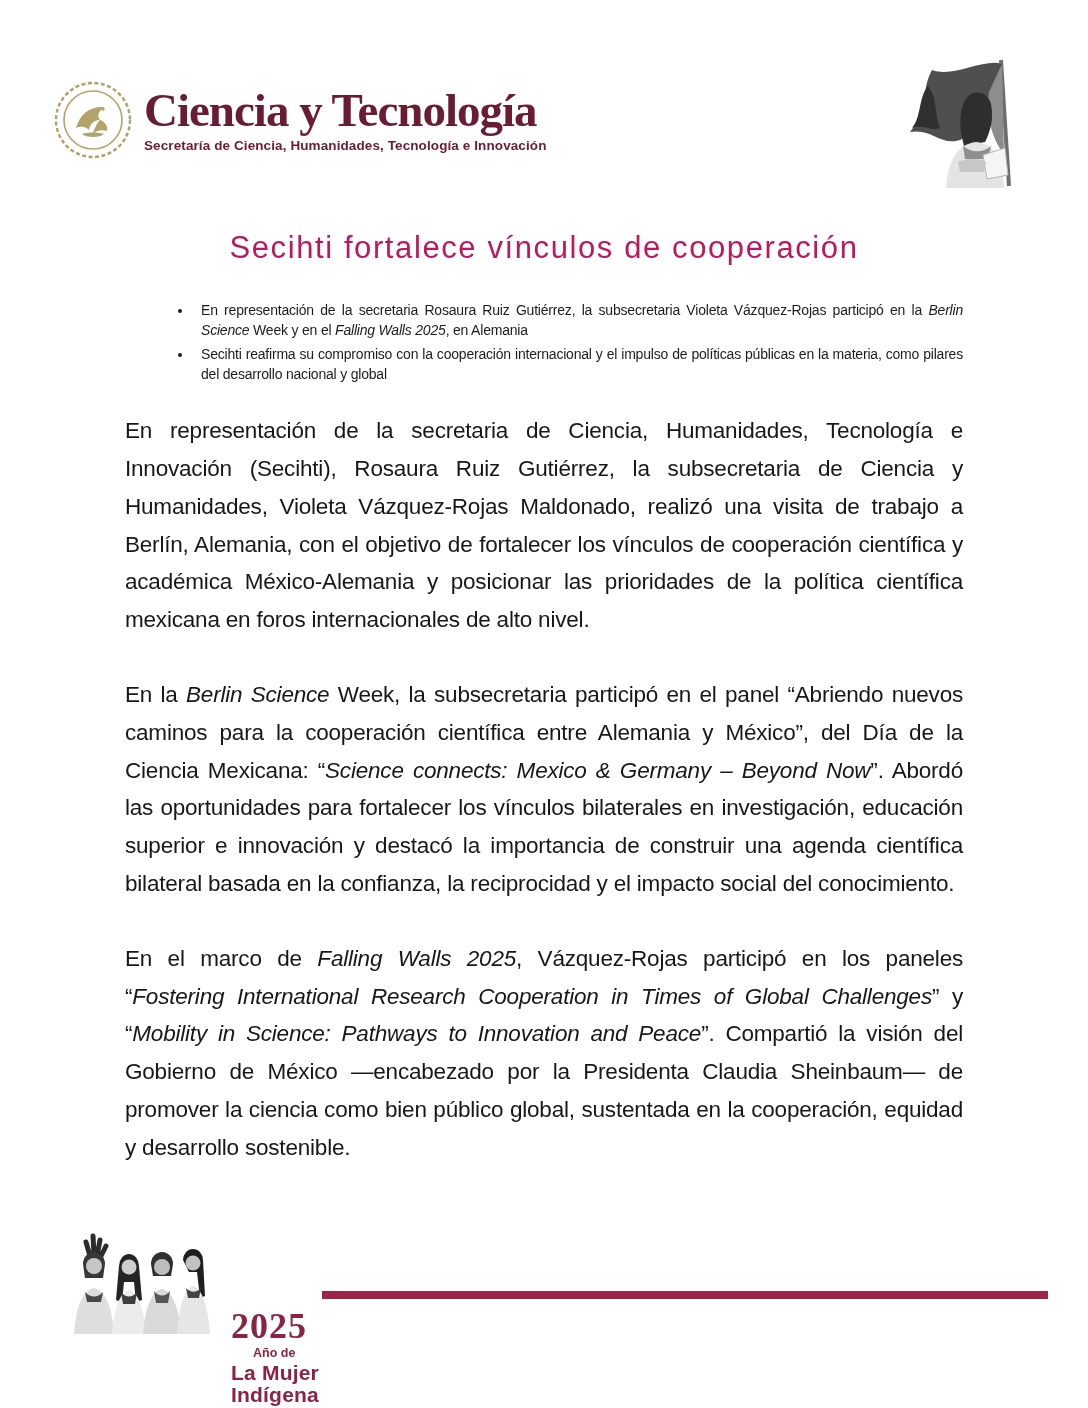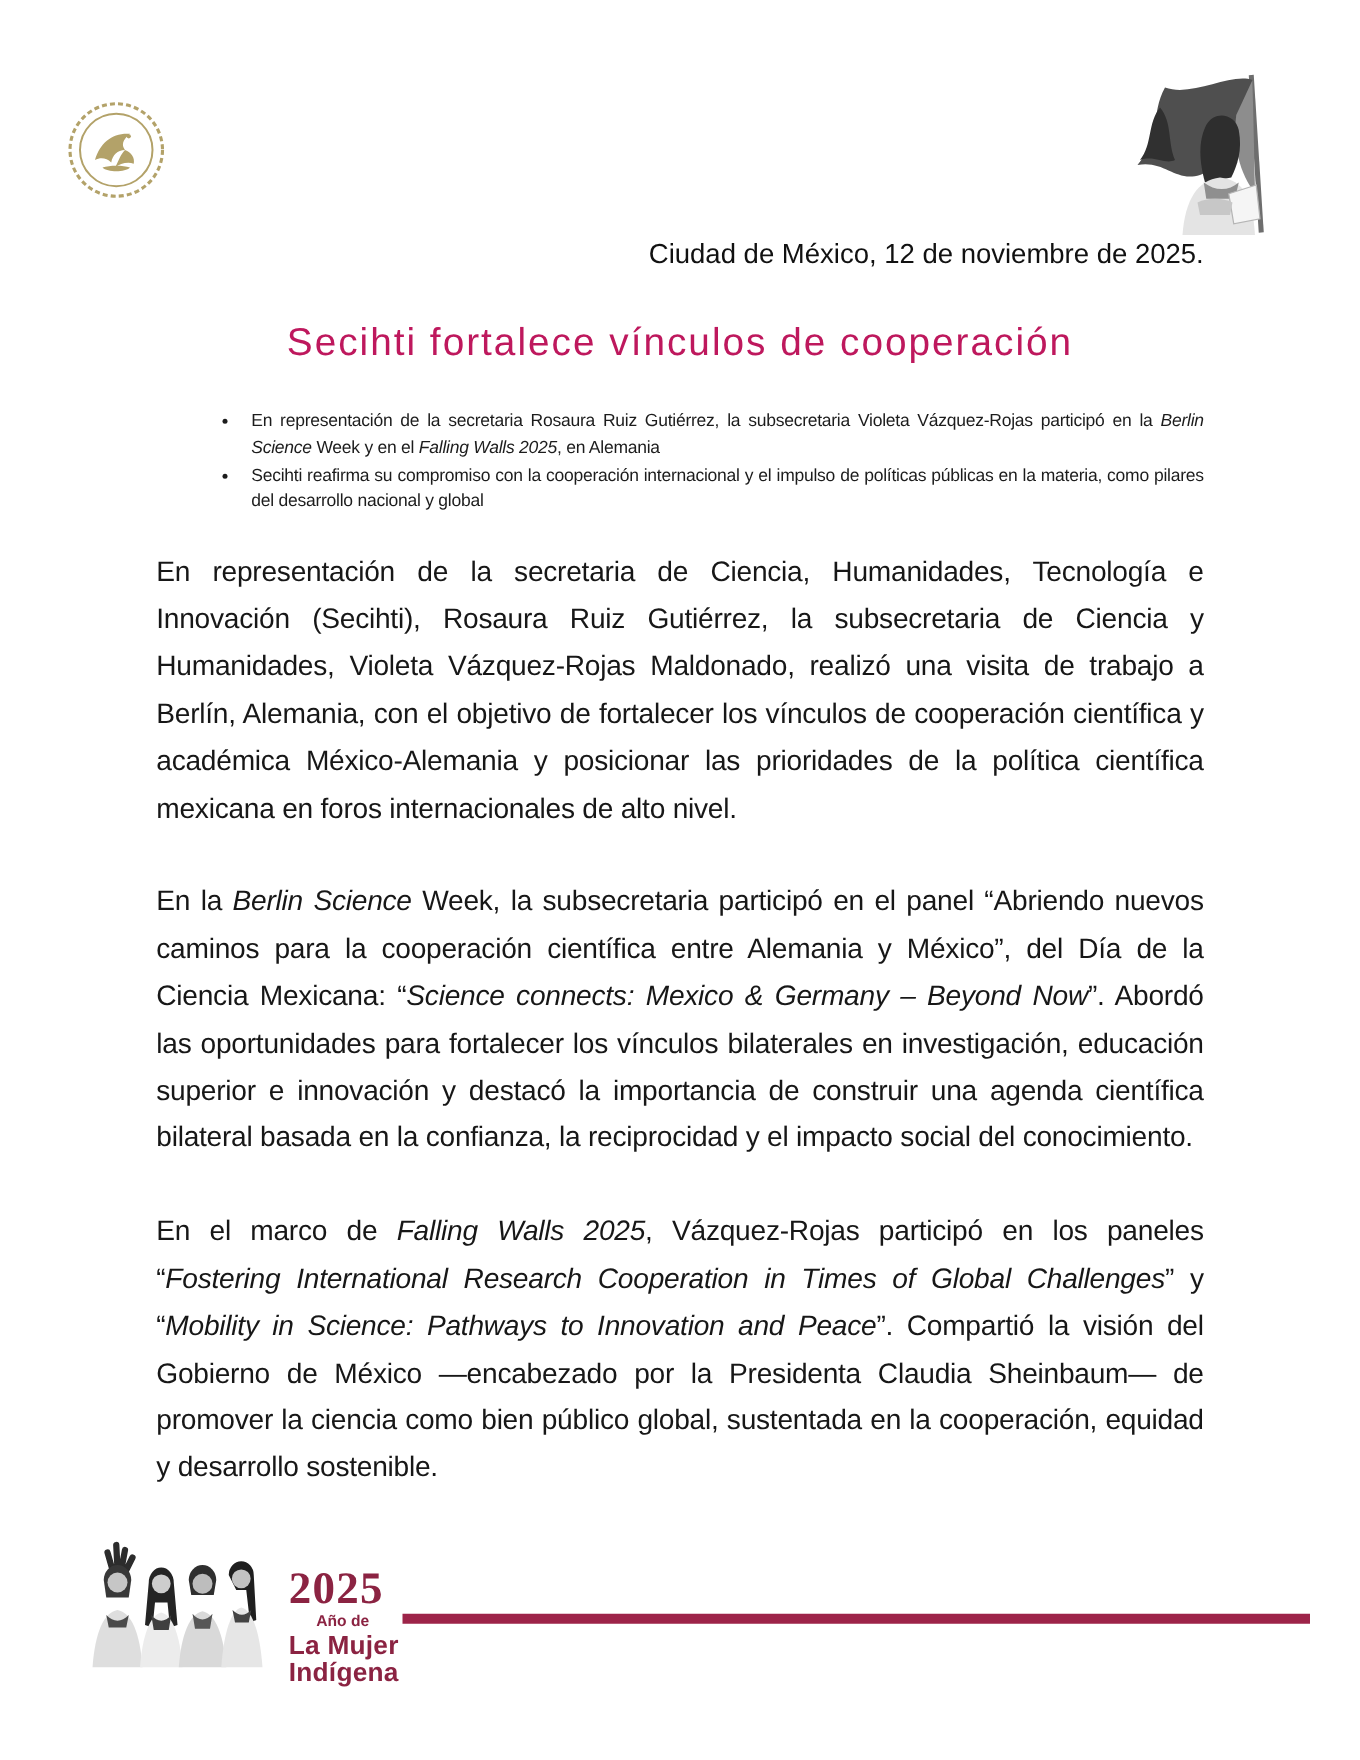--- a/index.html
+++ b/index.html
@@ -101,21 +101,21 @@
   .footer-women {
     position: absolute;
     left: 66px;
     top: 1230px;
     width: 152px;
     height: 104px;
   }
   .footer-lockup {
     position: absolute;
     left: 231px;
-    top: 1252px;
+    top: 1308px;
     color: #8b2342;
     line-height: 1;
   }
   .f-year {
     font-family: "Liberation Serif", serif;
     font-weight: 700;
     font-size: 36px;
     letter-spacing: 1px;
   }
   .f-anode {
@@ -145,38 +145,41 @@
 
   <div class="logo-block">
     <svg class="seal" viewBox="0 0 82 88">
       <circle cx="41" cy="44" r="37" fill="none" stroke="#b3a269" stroke-width="2.5" stroke-dasharray="4 2.5"></circle>
       <circle cx="41" cy="44" r="29" fill="none" stroke="#b3a269" stroke-width="1.6"></circle>
       <path d="M24,52 C28,38 38,30 52,31 C46,36 45,40 48,44 C42,44 38,48 37,54 C33,50 28,50 24,52 Z" fill="#b3a269"></path>
       <path d="M48,44 C53,46 56,50 55,55 C50,53 44,55 40,58 C43,53 44,48 48,44 Z" fill="#b3a269"></path>
       <path d="M30,58 C36,56 46,56 52,58 C48,62 34,62 30,58 Z" fill="#b3a269"></path>
       <circle cx="51" cy="33" r="1.7" fill="#b3a269"></circle>
     </svg>
+    <div class="logo-text">
+      <div class="logo-title">Ciencia y Tecnología</div>
+      <div class="logo-subtitle">Secretaría de Ciencia, Humanidades, Tecnología e Innovación</div>
+    </div>
   </div>
 
   <svg class="flag-img" viewBox="0 0 150 130">
     <line x1="113" y1="2" x2="121" y2="128" stroke="#6e6e6e" stroke-width="4"></line>
     <path d="M114,6 C96,0 66,20 44,12 C32,34 42,50 22,74 C44,70 52,88 72,82 C88,76 94,52 114,62 Z" fill="#4f4f4f"></path>
     <path d="M114,6 L116,96 C104,82 98,58 101,34 Z" fill="#8d8d8d"></path>
     <path d="M40,28 C30,40 34,58 24,70 C36,66 44,74 52,70 C46,56 50,40 40,28 Z" fill="#303030"></path>
     <circle cx="88" cy="52" r="11" fill="#d9d9d9"></circle>
     <path d="M77,42 C84,30 100,33 103,46 C106,62 102,74 97,84 L76,88 C70,66 72,52 77,42 Z" fill="#2e2e2e"></path>
     <path d="M58,130 C60,102 70,86 88,84 C108,86 114,102 116,130 Z" fill="#e4e4e4"></path>
     <path d="M75,88 C84,95 95,95 103,88 L100,101 L77,101 Z" fill="#8f8f8f"></path>
     <path d="M95,97 L117,90 L120,117 L99,121 Z" fill="#f5f5f5" stroke="#b5b5b5" stroke-width="1"></path>
     <path d="M70,104 C78,100 90,100 98,104 L96,114 L72,114 Z" fill="#c7c7c7"></path>
   </svg>
 
   <div class="content">
     <div class="meta">
-      <div>Ciudad de México, 12 de noviembre de 2025.</div>
     </div>
 
     <h1 class="doc-title">
       <div>Secihti fortalece vínculos de cooperación</div>
     </h1>
 
     <ul class="bullets">
       <li><span>En representación de la secretaria Rosaura Ruiz Gutiérrez, la subsecretaria Violeta Vázquez-Rojas participó en la </span><em>Berlin Science</em><span> Week y en el </span><em>Falling Walls 2025</em><span>, en Alemania</span></li>
       <li><span>Secihti reafirma su compromiso con la cooperación internacional y el impulso de políticas públicas en la materia, como pilares del desarrollo nacional y global</span></li>
     </ul>

